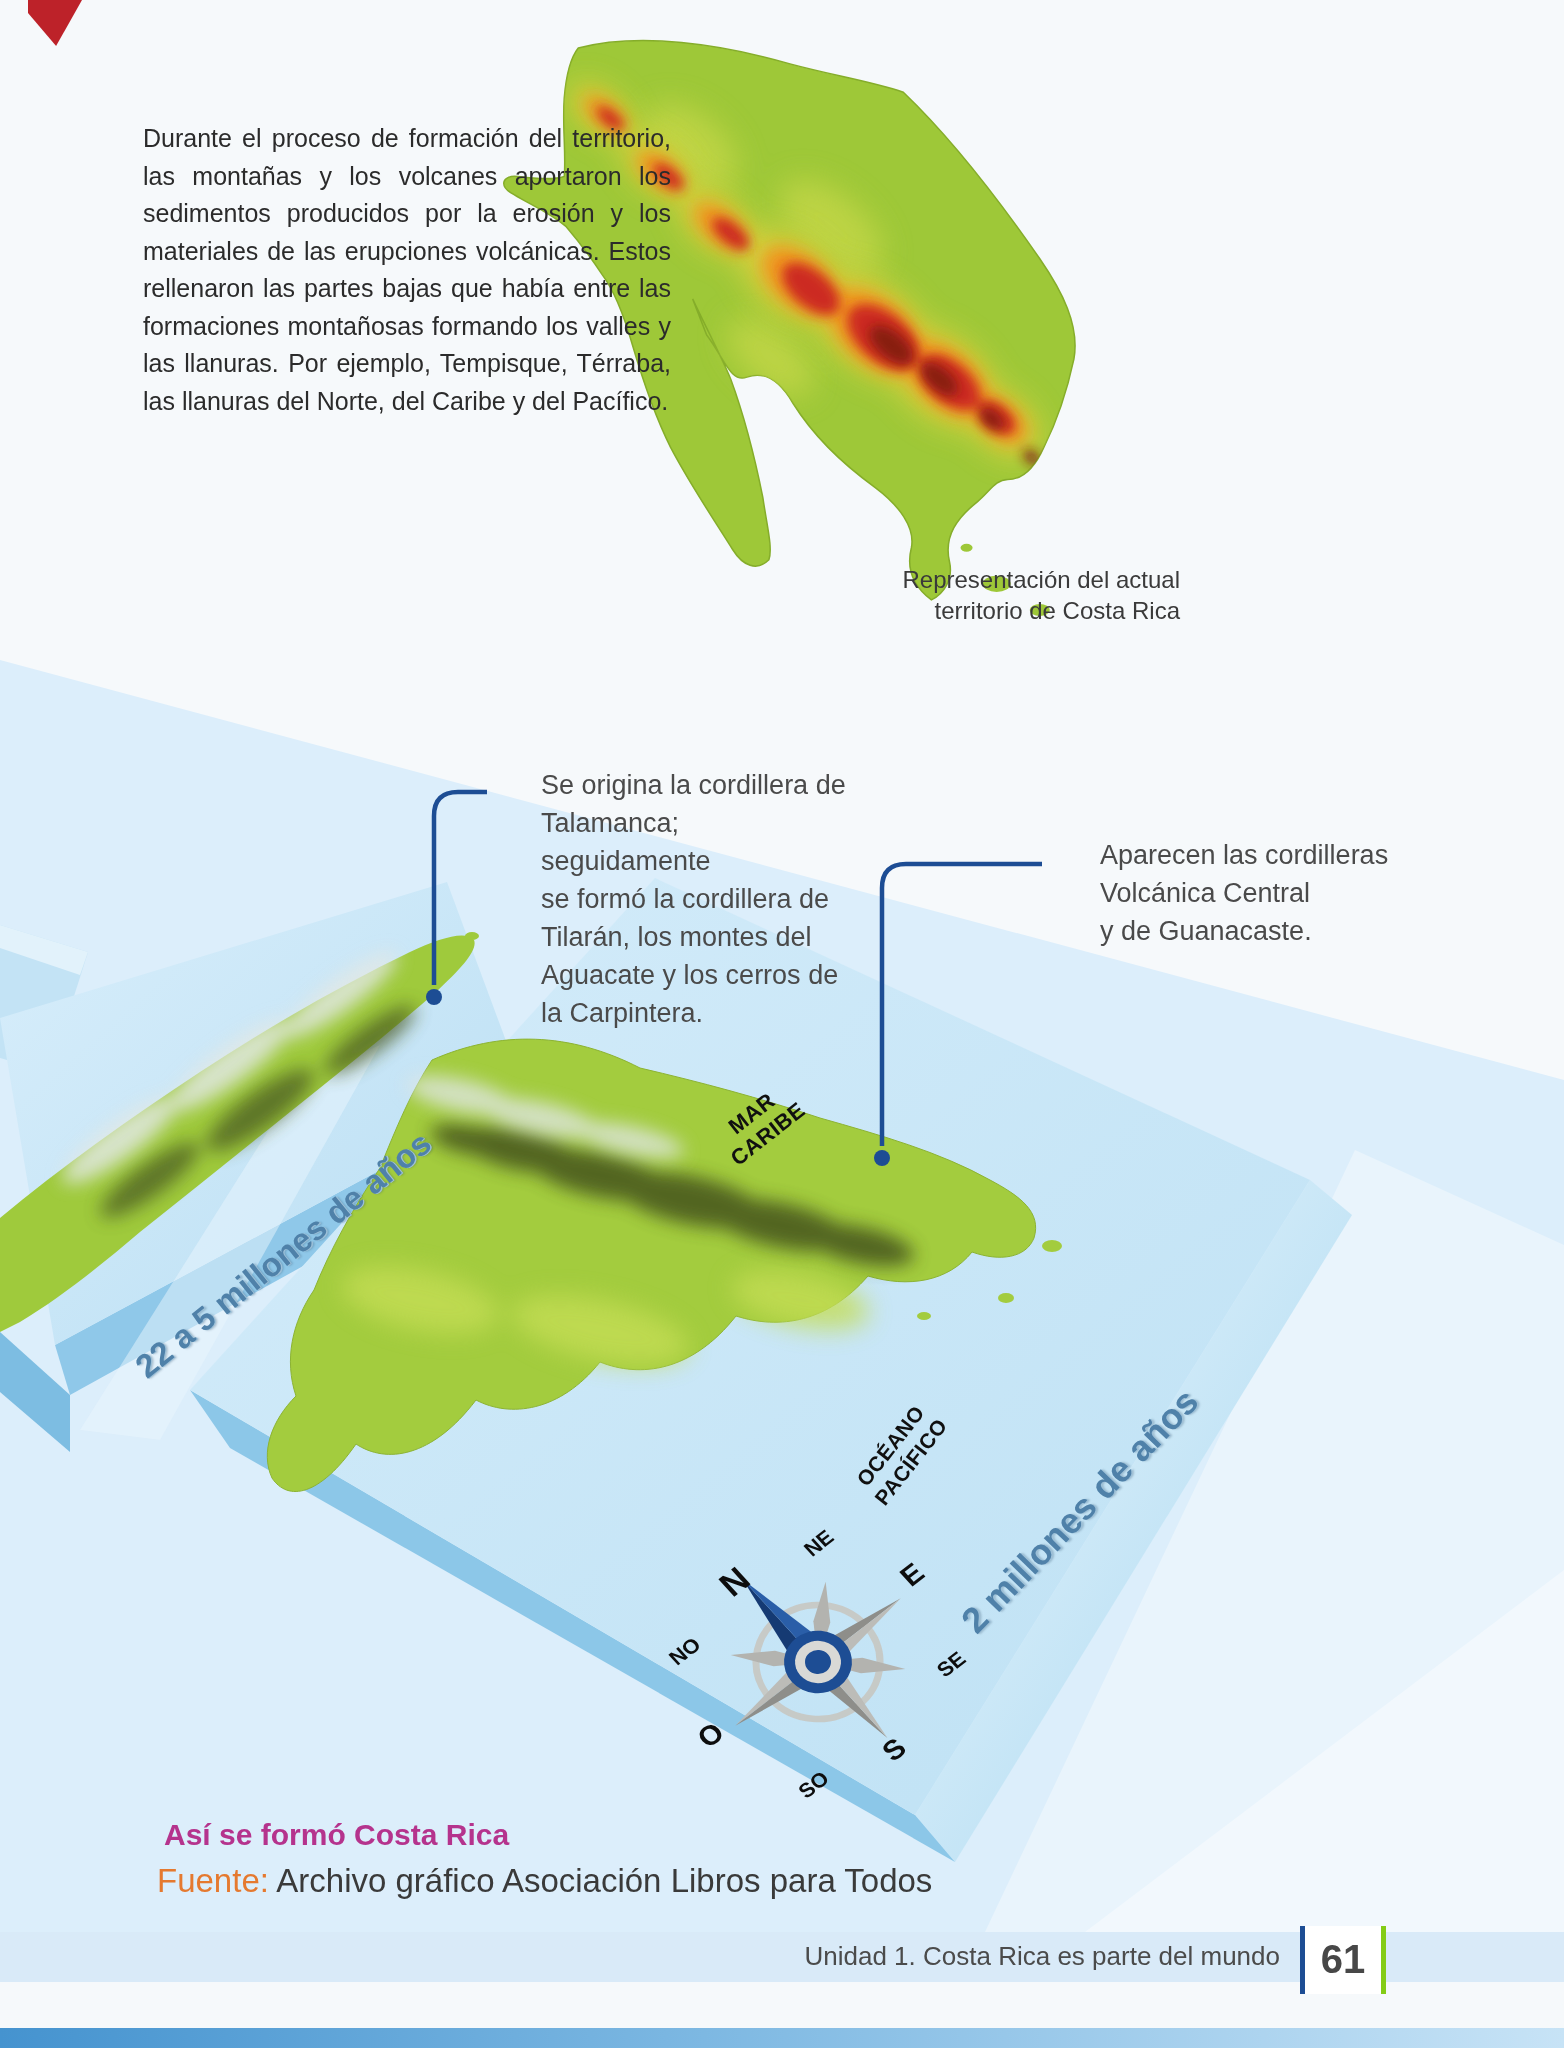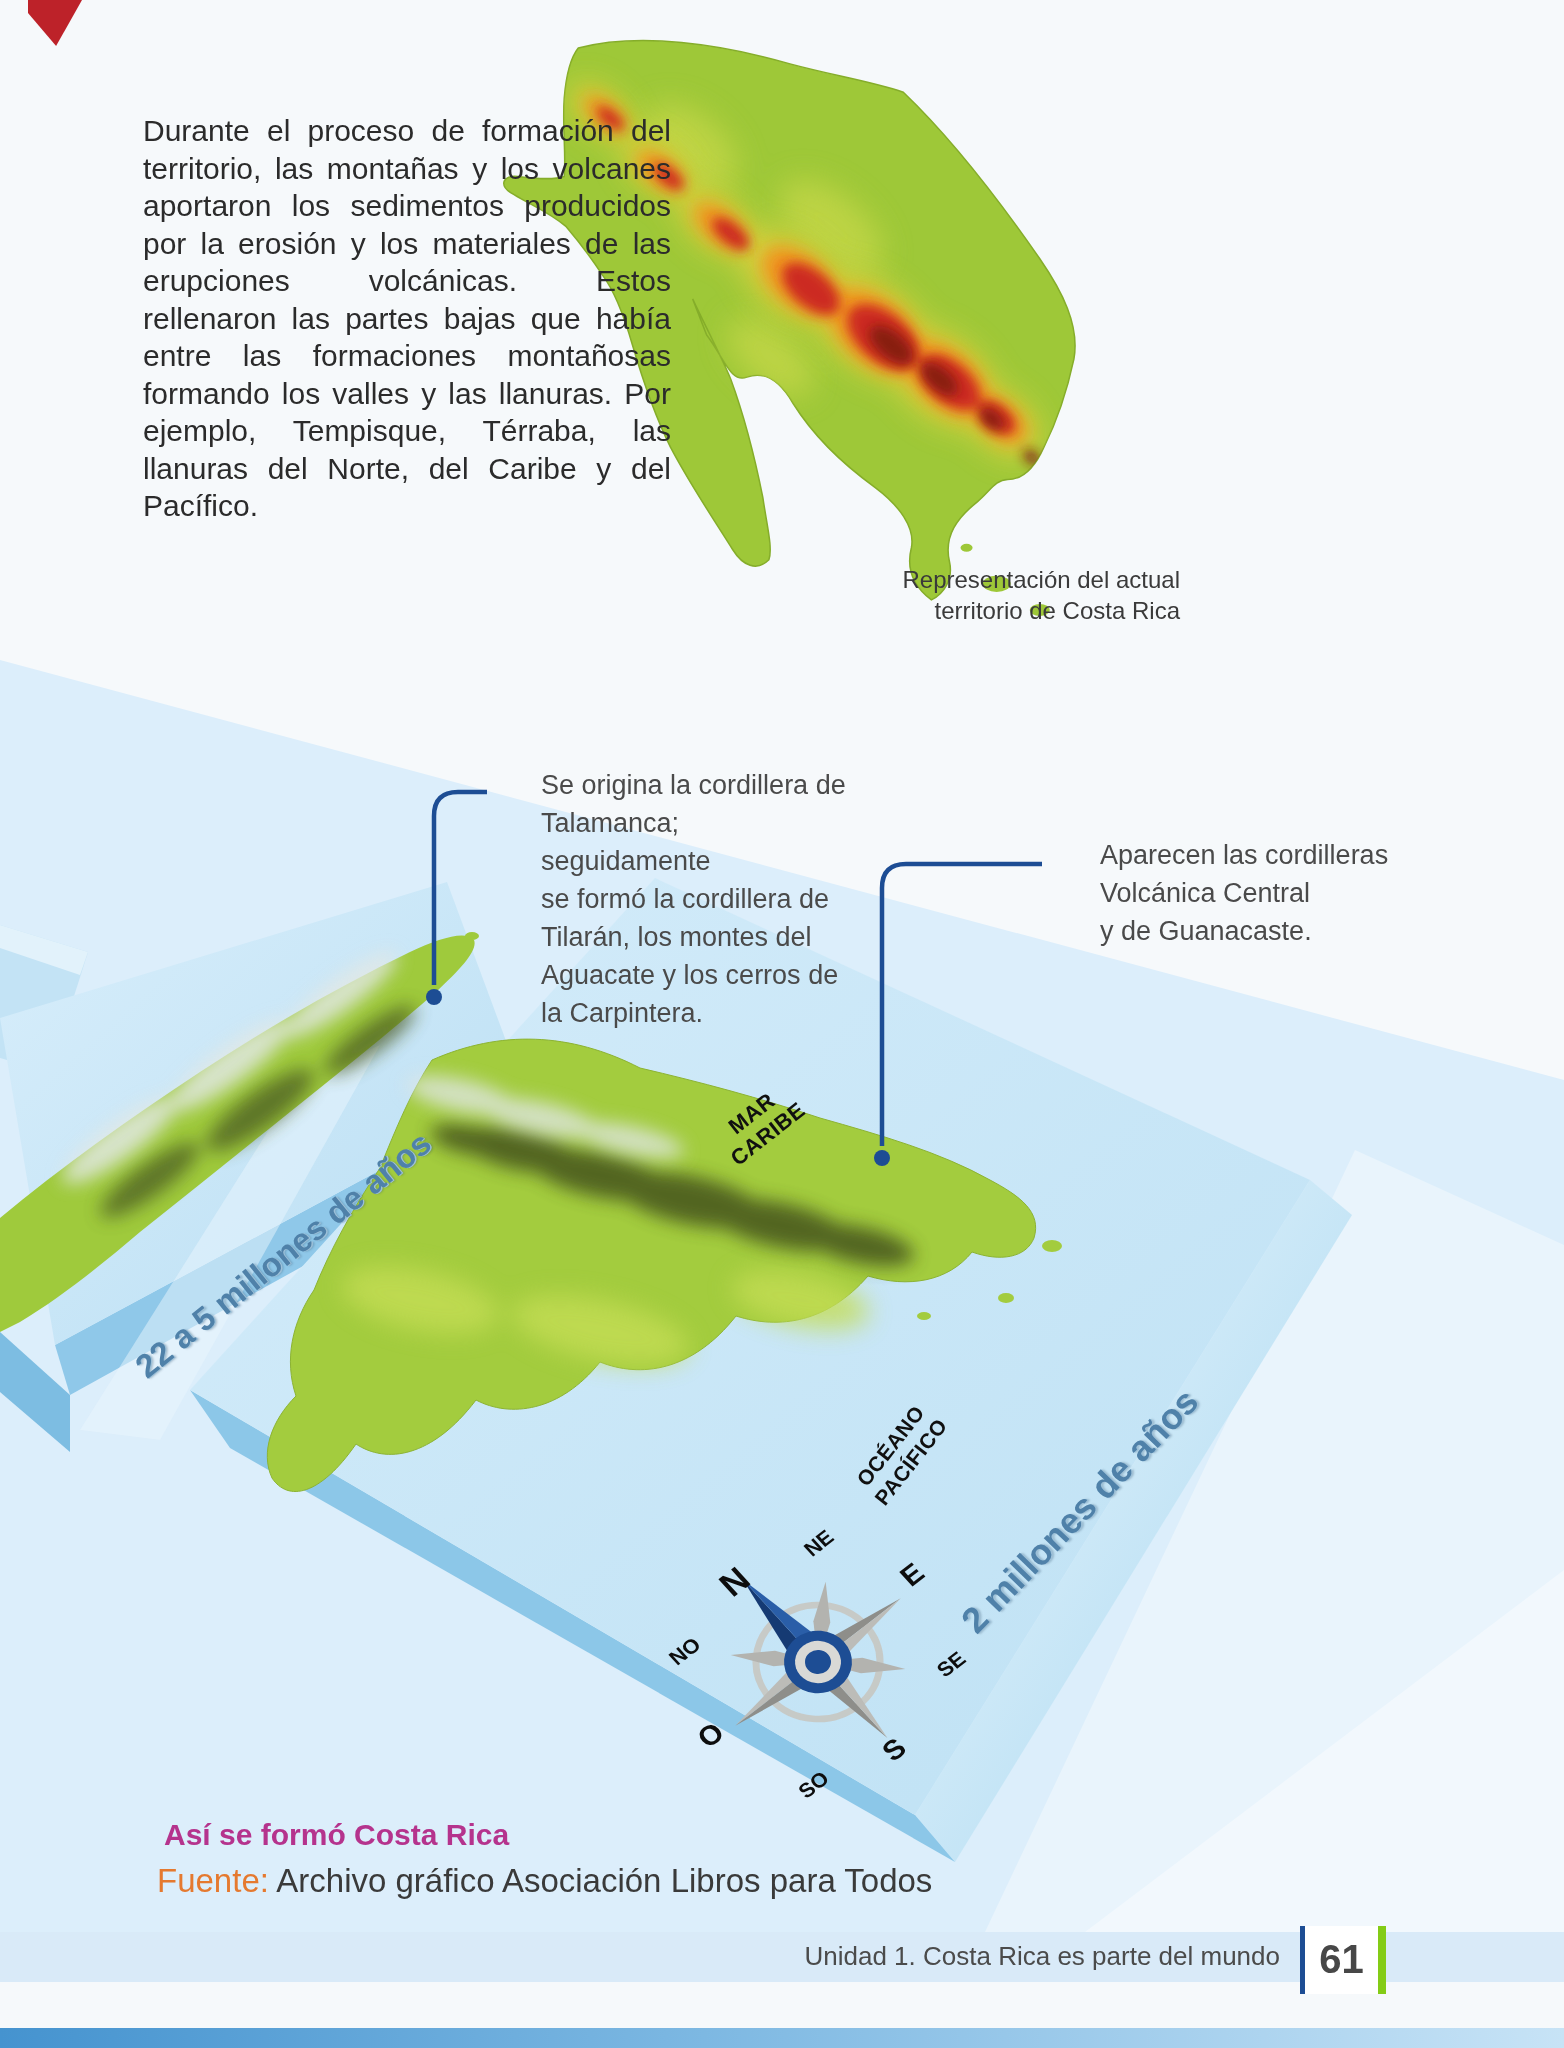--- a/index.html
+++ b/index.html
@@ -17,22 +17,22 @@
 
   
   .corner-ribbon {
     left:28px; top:0; width:54px; height:46px; z-index:6;
     background:#bd2229;
     clip-path:polygon(0 0,100% 0,52% 100%,0 28%);
   }
 
   
   .intro {
-    left:143px; top:112px; width:528px; z-index:3;
-    font-size:30px; line-height:37.5px; text-align:justify; color:#2b2b2b;
+    left:143px; top:120px; width:528px; z-index:3;
+    font-size:25px; line-height:37.5px; text-align:justify; color:#2b2b2b;
   }
 
   
   .relief-map { left:488px; top:26px; width:626px; height:602px; z-index:2; }
 
   .map-caption {
     left:880px; top:564px; width:300px; z-index:3;
     font-size:24px; line-height:31px; text-align:right; color:#3a3a3a;
     white-space:pre-line;
   }
@@ -87,21 +87,21 @@
   .diagram-source .src-label { color:#e5792f; }
 
   
   .footer-band { left:0; top:1932px; width:1564px; height:50px; background:#d9eaf8; z-index:4; }
   .footer-unit {
     right:284px; top:1941px; z-index:5;
     font-size:26px; font-weight:normal; color:#4b4b4b; white-space:nowrap;
   }
   .page-box {
     left:1300px; top:1926px; width:86px; height:68px; z-index:5;
-    background:#ffffff; border-left:5px solid #1d4d94; border-right:8px solid #84cc16;
+    background:#ffffff; border-left:5px solid #1d4d94; border-right:5px solid #84cc16;
     text-align:center; line-height:66px; font-size:40px; font-weight:bold; color:#474747;
   }
   .bottom-bar {
     left:0; top:2028px; width:1564px; height:20px; z-index:5;
     background:linear-gradient(90deg,#4593cf 0%,#7db8e2 45%,#c7e3f6 100%);
   }
 </style>
 </head>
 <body>
 

